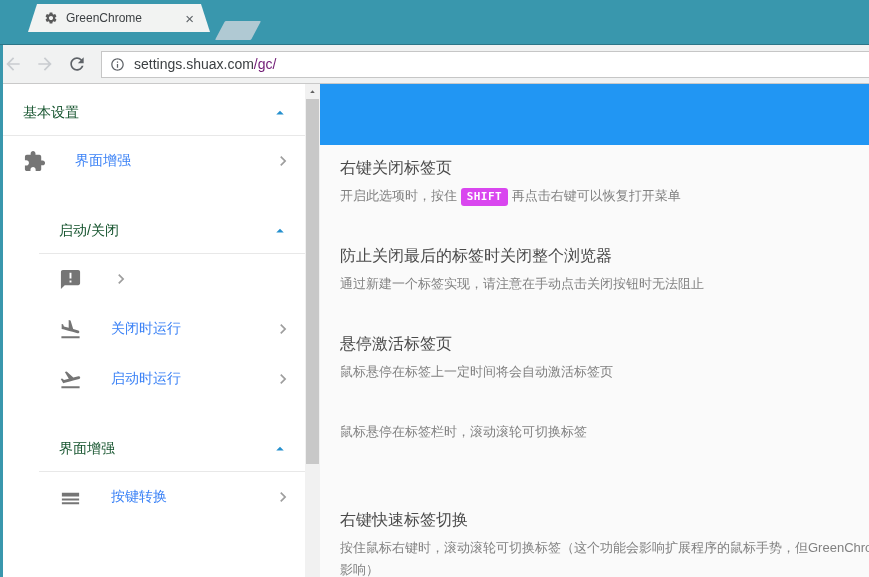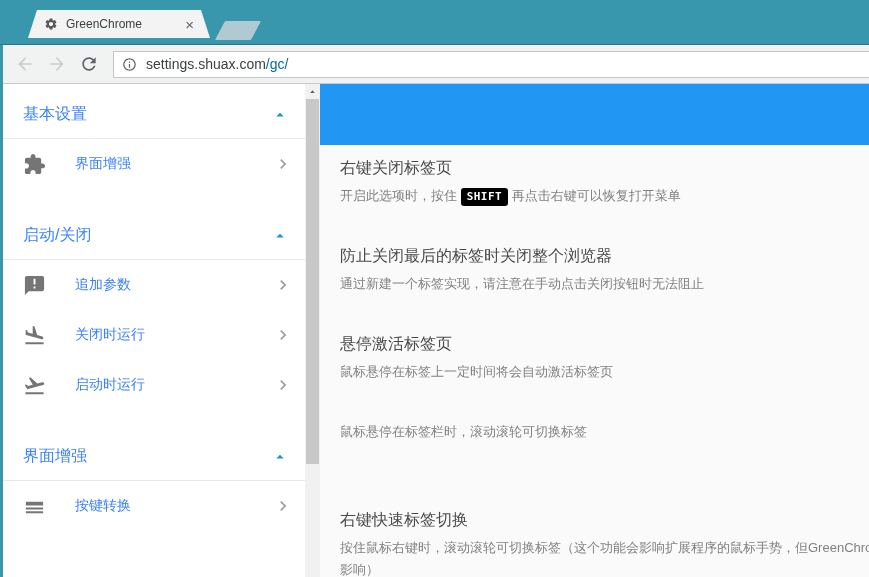--- a/index.html
+++ b/index.html
@@ -2,80 +2,80 @@
 <html><head>
 <meta charset="utf-8">
 <style>
   * { box-sizing: border-box; margin: 0; padding: 0; }
   html, body { width: 869px; height: 577px; overflow: hidden; }
   body { font-family: "Liberation Sans", "DejaVu Sans", sans-serif; background: #ffffff; position: relative; }
 
   
   .titlebar { height: 45px; background: #3997ad; position: relative; border-bottom: 1px solid rgba(0,0,0,0.22); }
   .tab {
-    position: absolute; left: 28px; bottom: 6px; width: 182px; height: 28px;
+    position: absolute; left: 28px; bottom: 12px; width: 182px; height: 28px;
     background: #f2f3f2;
     clip-path: polygon(0 100%, 9px 0, calc(100% - 9px) 0, 100% 100%);
     display: flex; align-items: center; padding: 0 14px 0 16px; cursor: default;
   }
   .tab-favicon { width: 14px; height: 14px; margin-right: 8px; flex: 0 0 auto; }
   .tab-title { font-size: 12px; color: #3c4043; flex: 1; white-space: nowrap; overflow: hidden; }
   .tab-close { font-size: 15px; color: #5f6368; line-height: 1; padding: 0 2px; cursor: pointer; }
   .newtab-btn {
     position: absolute; left: 220px; bottom: 4px; width: 36px; height: 19px;
     background: #b0c9d3; transform: skewX(-28deg); border-radius: 1px; cursor: pointer;
   }
 
   
   .below { border-left: 3px solid #3997ad; height: 532px; display: flex; flex-direction: column; }
 
   
-  .toolbar { height: 39px; background: #f1f2f2; border-bottom: 1px solid #c9c9c9; display: flex; align-items: center; padding-left: 12px; flex: 0 0 auto; }
+  .toolbar { height: 39px; background: #f1f2f2; border-bottom: 1px solid #c9c9c9; display: flex; align-items: center; padding-left: 0; flex: 0 0 auto; }
   .nav-btn { width: 20px; height: 20px; margin-right: 12px; flex: 0 0 auto; cursor: pointer; }
   .urlbar {
     flex: 1; height: 27px; margin-left: 2px; background: #fff; border: 1px solid #c6c6c6; border-right: none;
     display: flex; align-items: center; padding: 0 8px; font-size: 14px; cursor: text;
   }
   .urlbar .info-icon { width: 15px; height: 15px; margin-right: 9px; flex: 0 0 auto; }
   .url-host { color: #3c4043; }
-  .url-path { color: #0369a1; }
+  .url-path { color: #701a75; }
 
   
   .main { flex: 1; display: flex; min-height: 0; }
 
   
   .sidebar { width: 302px; background: #ffffff; flex: 0 0 auto; overflow: hidden; }
   .group { }
-  .group + .group { margin-top: 16px; }
+  .group + .group { margin-top: 16px; padding-left: 36px; }
   .group-header {
     display: flex; align-items: center; justify-content: space-between;
     padding: 20px 16px 13px 20px; border-bottom: 1px solid #e8e8e8; cursor: pointer;
   }
-  .group-label { font-size: 16px; color: #3b82f6; }
+  .group-label { font-size: 14px; color: #14532d; }
   .tri-up { width: 18px; height: 18px; }
   .side-item { display: flex; align-items: center; height: 50px; padding: 0 12px 0 20px; cursor: pointer; }
   .side-item .item-icon { width: 23px; height: 23px; margin-right: 29px; flex: 0 0 auto; }
   .side-item .item-label { font-size: 14px; color: #3b82f6; flex: 1; }
   .side-item .chev { width: 20px; height: 20px; flex: 0 0 auto; }
 
   
   .scrollbar { width: 15px; background: #f1f1f1; position: relative; flex: 0 0 auto; }
   .sb-btn { position: absolute; top: 0; left: 0; width: 15px; height: 15px; display: flex; align-items: center; justify-content: center; cursor: pointer; }
   .sb-thumb { position: absolute; top: 15px; left: 1px; width: 13px; height: 365px; background: #c8c8c8; cursor: pointer; }
 
   
   .content { flex: 1; background: #fafafa; overflow: hidden; display: flex; flex-direction: column; }
   .band { height: 61px; background: #2196f3; flex: 0 0 auto; }
   .settings { padding: 12px 0 0 20px; }
   .setting { margin-bottom: 20px; min-height: 68px; }
   .setting-title { font-size: 16px; color: #4a4a4a; line-height: 22px; margin-bottom: 6px; }
   .setting-desc { font-size: 13px; color: #818181; line-height: 22px; }
   .desc-wide { width: 580px; }
   kbd.key {
-    background: #000000; color: #fff; font-family: "DejaVu Sans Mono", monospace;
+    background: #d946ef; color: #fff; font-family: "DejaVu Sans Mono", monospace;
     font-size: 11px; font-weight: bold; padding: 2px 6px 3px; border-radius: 3px; letter-spacing: 0.5px;
   }
 
   svg { display: block; }
 </style>
 </head>
 <body>
 
 <div class="titlebar">
   <div class="tab">
@@ -135,21 +135,20 @@
         <div class="group-header">
           <span class="group-label">启动/关闭</span>
           <svg class="tri-up" viewBox="0 0 24 24">
               <path fill="#2590ce" d="M7 14l5-5 5 5z"></path>
             </svg>
         </div>
         <div class="side-item">
           <svg class="item-icon" viewBox="0 0 24 24">
             <path fill="#757575" d="M20 2H4c-1.1 0-1.99.9-1.99 2L2 22l4-4h14c1.1 0 2-.9 2-2V4c0-1.1-.9-2-2-2zm-7 9h-2V5h2v6zm0 4h-2v-2h2v2z"></path>
           </svg>
-          <span class="item-label">追加参数</span>
           <svg class="chev" viewBox="0 0 24 24">
               <path fill="#9e9e9e" d="M10 6L8.59 7.41 13.17 12l-4.58 4.59L10 18l6-6z"></path>
             </svg>
         </div>
         <div class="side-item">
           <svg class="item-icon" viewBox="0 0 24 24">
             <path fill="#757575" d="M2.5 19h19v2h-19zm7.18-5.73l4.35 1.16 5.31 1.42c.8.21 1.62-.26 1.84-1.06.21-.8-.26-1.62-1.06-1.84l-5.31-1.42-2.76-9.02L10.12 2v8.28L5.15 8.95l-.93-2.32-1.45-.39v5.17l1.6.43 5.31 1.42z"></path>
           </svg>
           <span class="item-label">关闭时运行</span>
           <svg class="chev" viewBox="0 0 24 24">

